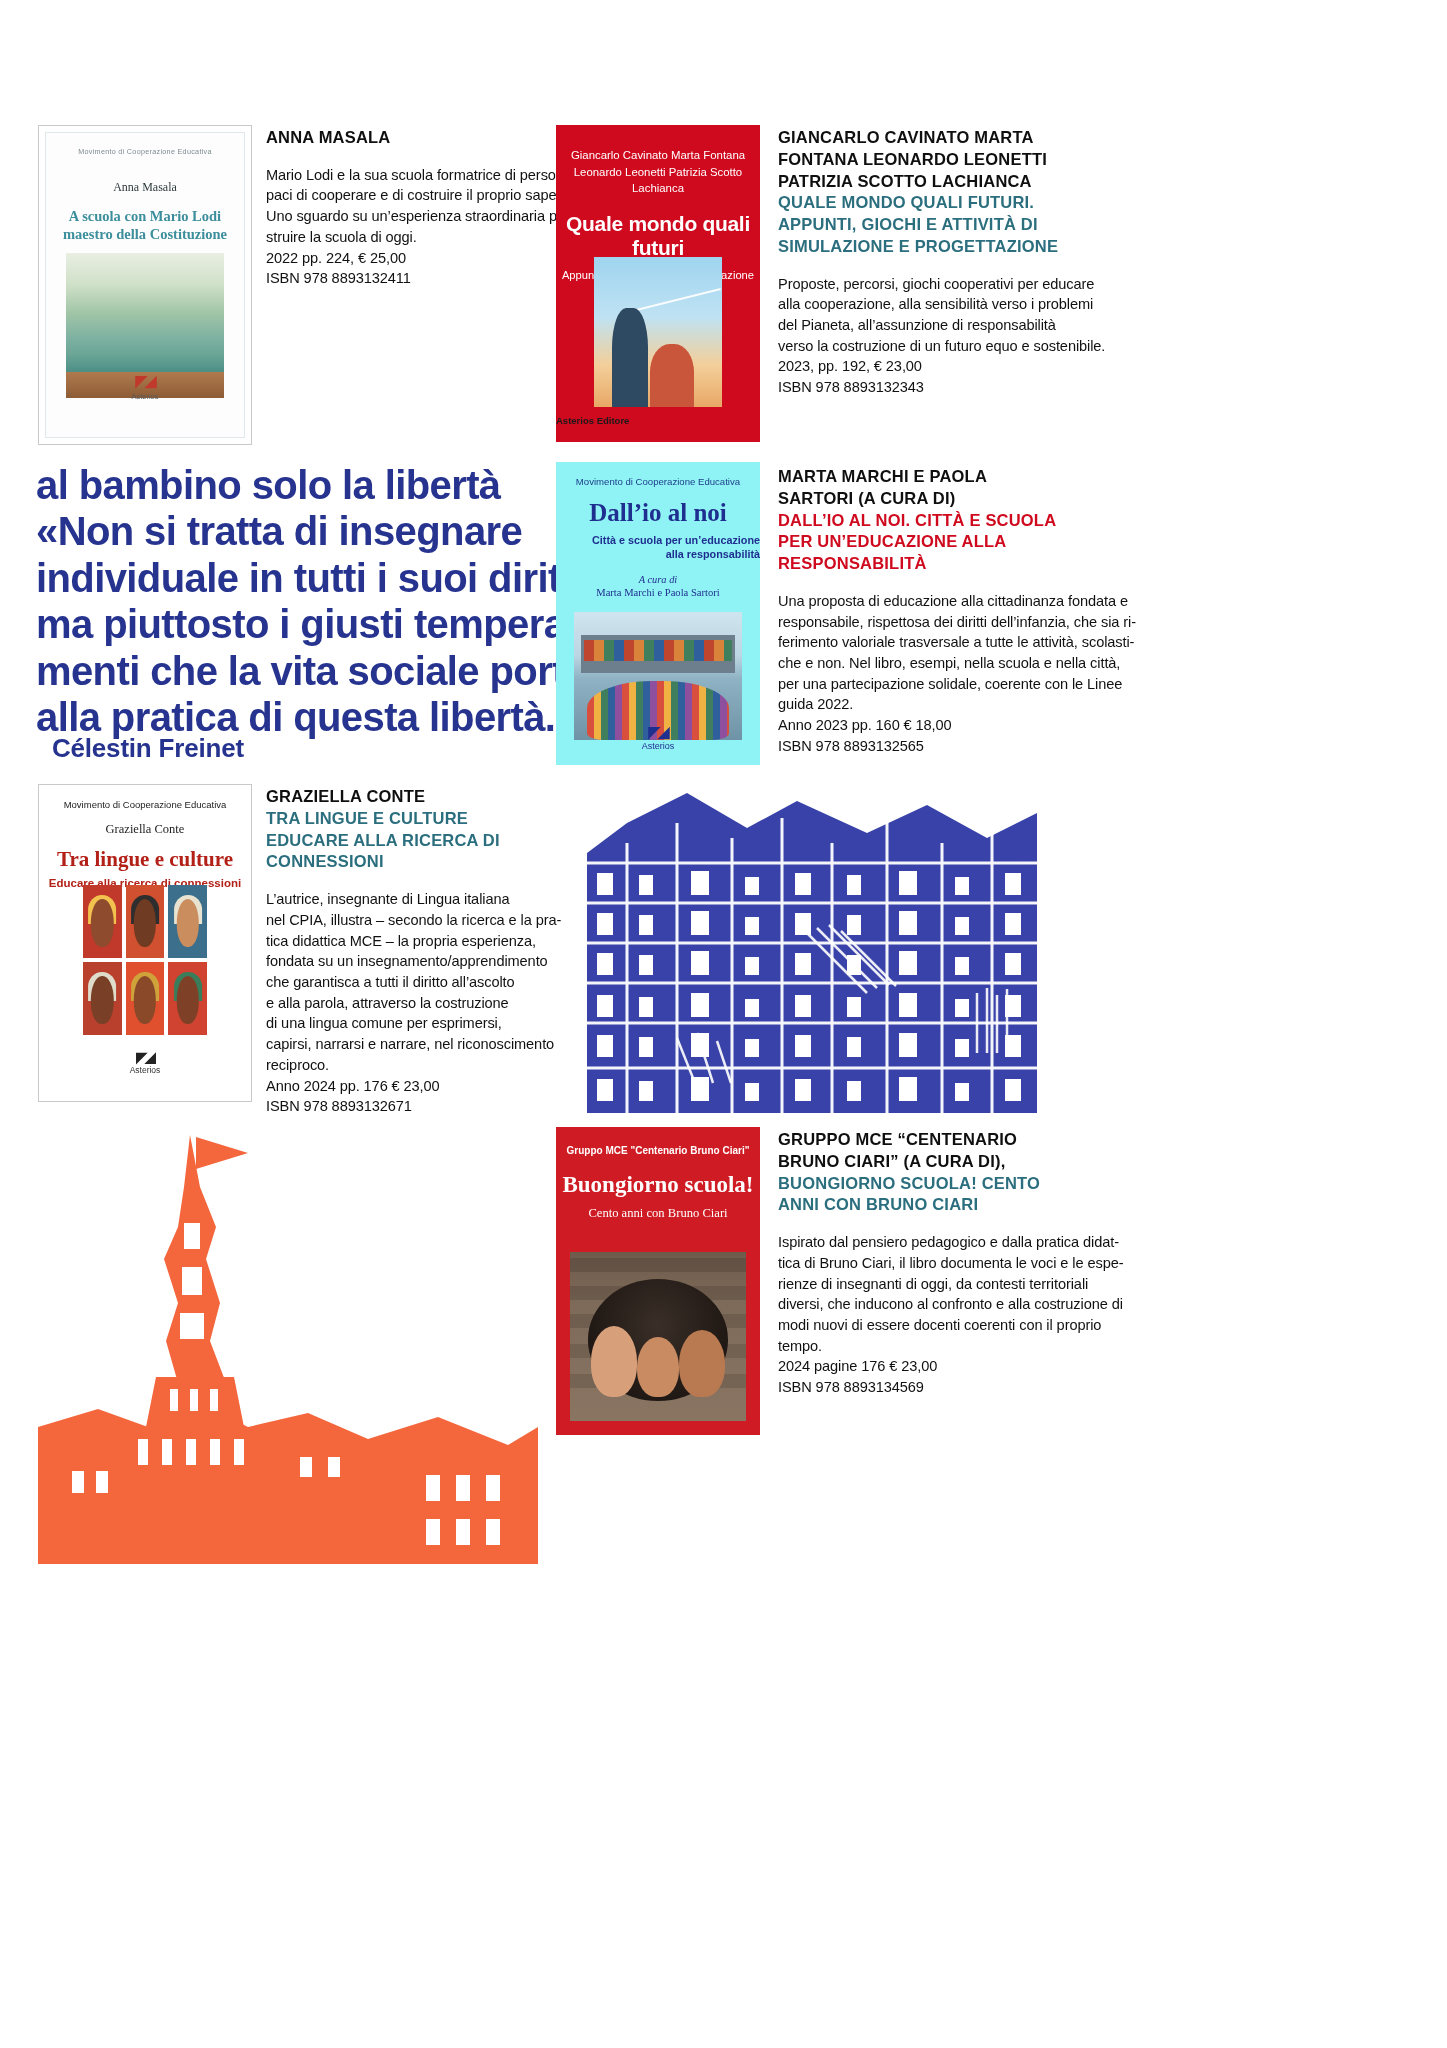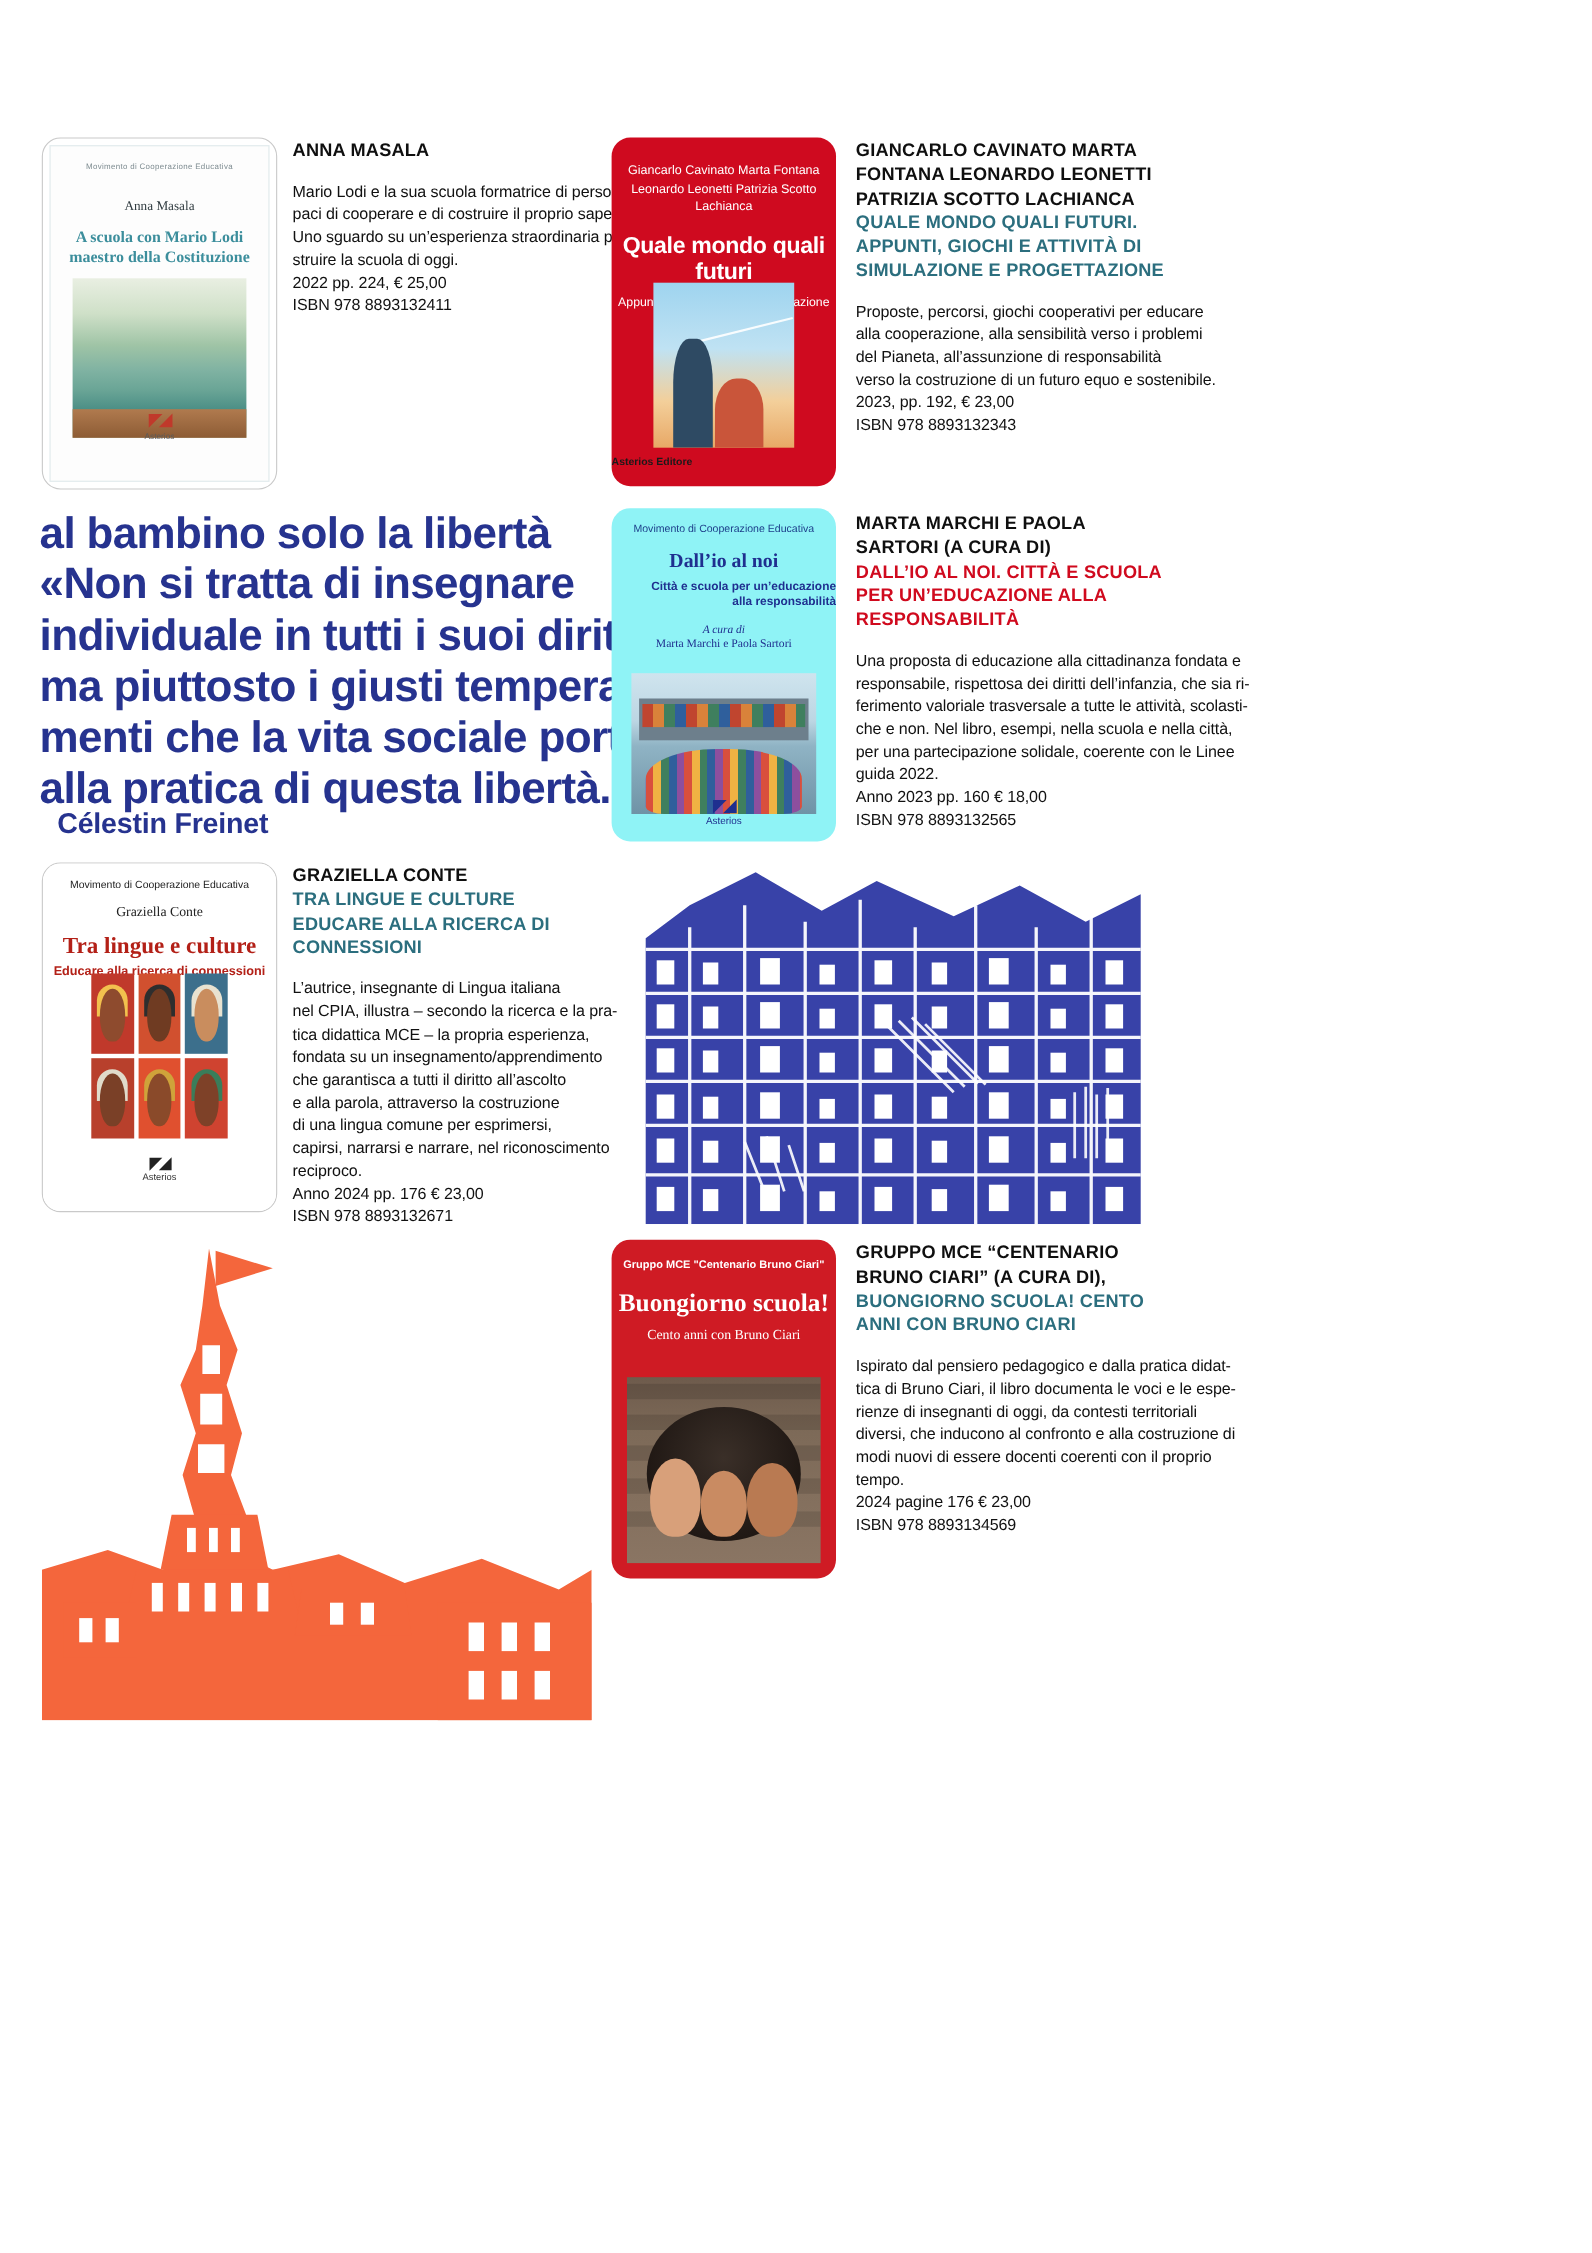--- a/index.html
+++ b/index.html
@@ -23,21 +23,21 @@
     color:#2b6e7e; letter-spacing:.2px;
   }
   .title.red { color:#d00a1e; }
   .blurb {
     font-size:14.6px; line-height:1.42; color:#111; margin-top:16px;
     letter-spacing:-.1px;
   }
   .blurb .ln { display:block; white-space:nowrap; }
 
   
-  .cover { position:absolute; overflow:hidden;border-radius:17px; }
+  .cover { position:absolute; overflow:hidden; }
   .cover.framed { border:1px solid #c9c9c9; background:#fff; }
 
   
   .c1-inner {
     position:absolute; inset:6px; border:1px solid #dfe9ec; background:#fdfdfd;
     display:flex; flex-direction:column; align-items:center;
   }
   .c1-pub { font-size:7.2px; color:#7d8b90; margin-top:14px; letter-spacing:.3px;}
   .c1-auth { font-size:12px; color:#2f3a3f; margin-top:24px; font-family:"Liberation Serif", serif;}
   .c1-tit {
@@ -69,21 +69,21 @@
     overflow:hidden;
   }
   .c2 .ph .trail{ position:absolute; left:30%; top:28%; width:70%; height:2px; background:#fff; transform:rotate(-14deg); opacity:.9;}
   .c2 .ph .kid1{ position:absolute; left:14%; bottom:0; width:28%; height:66%; background:#2e4a63; border-radius:40% 40% 0 0;}
   .c2 .ph .kid2{ position:absolute; left:44%; bottom:0; width:34%; height:42%; background:#c9553a; border-radius:45% 45% 0 0;}
   .c2 .pub{ position:absolute; left:0; right:0; bottom:16px; text-align:left; color:#1a1a1a; font-size:9.5px; font-weight:bold;}
 
   
   .c3 { background:#8ff3f6; }
   .c3 .mce{ text-align:center; color:#1d3f8a; font-size:9.6px; margin-top:14px;}
-  .c3 .big{ text-align:center; color:#1f2f8f; font-size:18px; font-weight:bold; margin-top:12px; font-family:"Liberation Serif", serif;}
+  .c3 .big{ text-align:center; color:#1f2f8f; font-size:25px; font-weight:bold; margin-top:12px; font-family:"Liberation Serif", serif;}
   .c3 .sub{ text-align:right; color:#1f2f8f; font-size:10.8px; font-weight:bold; margin-top:6px; line-height:1.32;}
   .c3 .cura{ text-align:center; color:#1f2f8f; font-size:10.4px; margin-top:12px; font-style:italic; font-family:"Liberation Serif", serif;}
   .c3 .names{ text-align:center; color:#1f2f8f; font-size:10.6px; margin-top:2px; font-family:"Liberation Serif", serif;}
   .c3 .ph{
     position:absolute; left:18px; right:18px; top:150px; height:128px;
     background:linear-gradient(180deg,#cfe4ee 0%,#bcd6e3 34%,#8fb3c4 52%,#6f93a6 100%);
     overflow:hidden;
   }
   .c3 .ph .ship{ position:absolute; left:4%; top:18%; width:92%; height:30%; background:#6d7f8c;}
   .c3 .ph .cont{ position:absolute; left:6%; top:22%; width:88%; height:16%;

